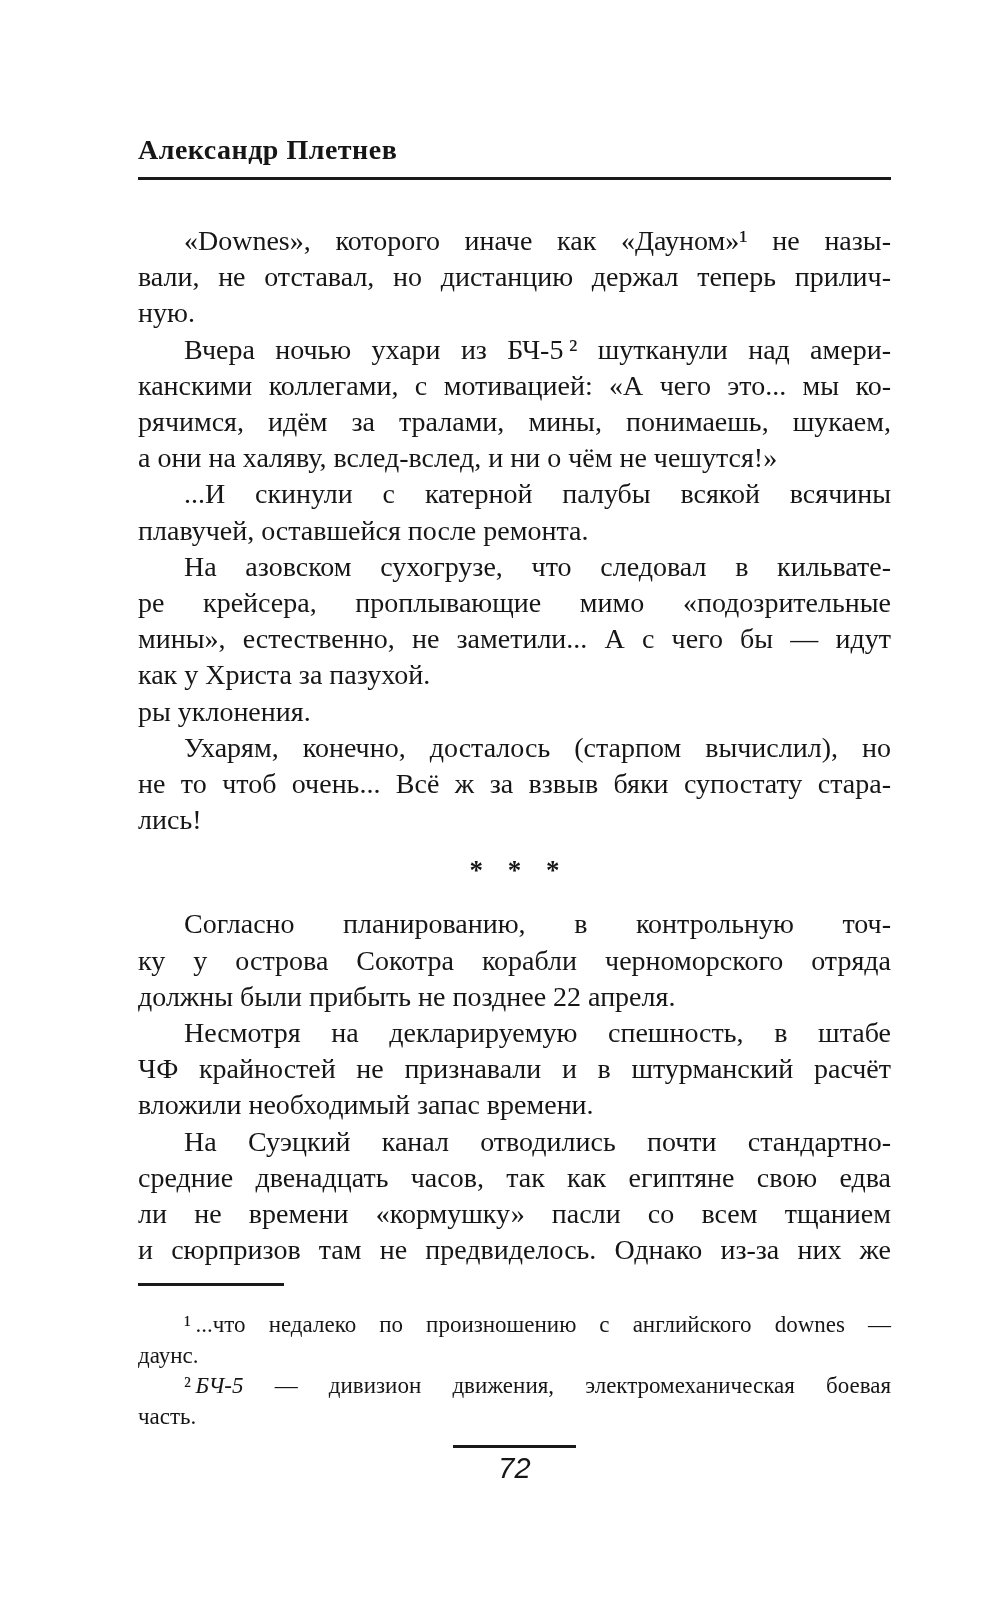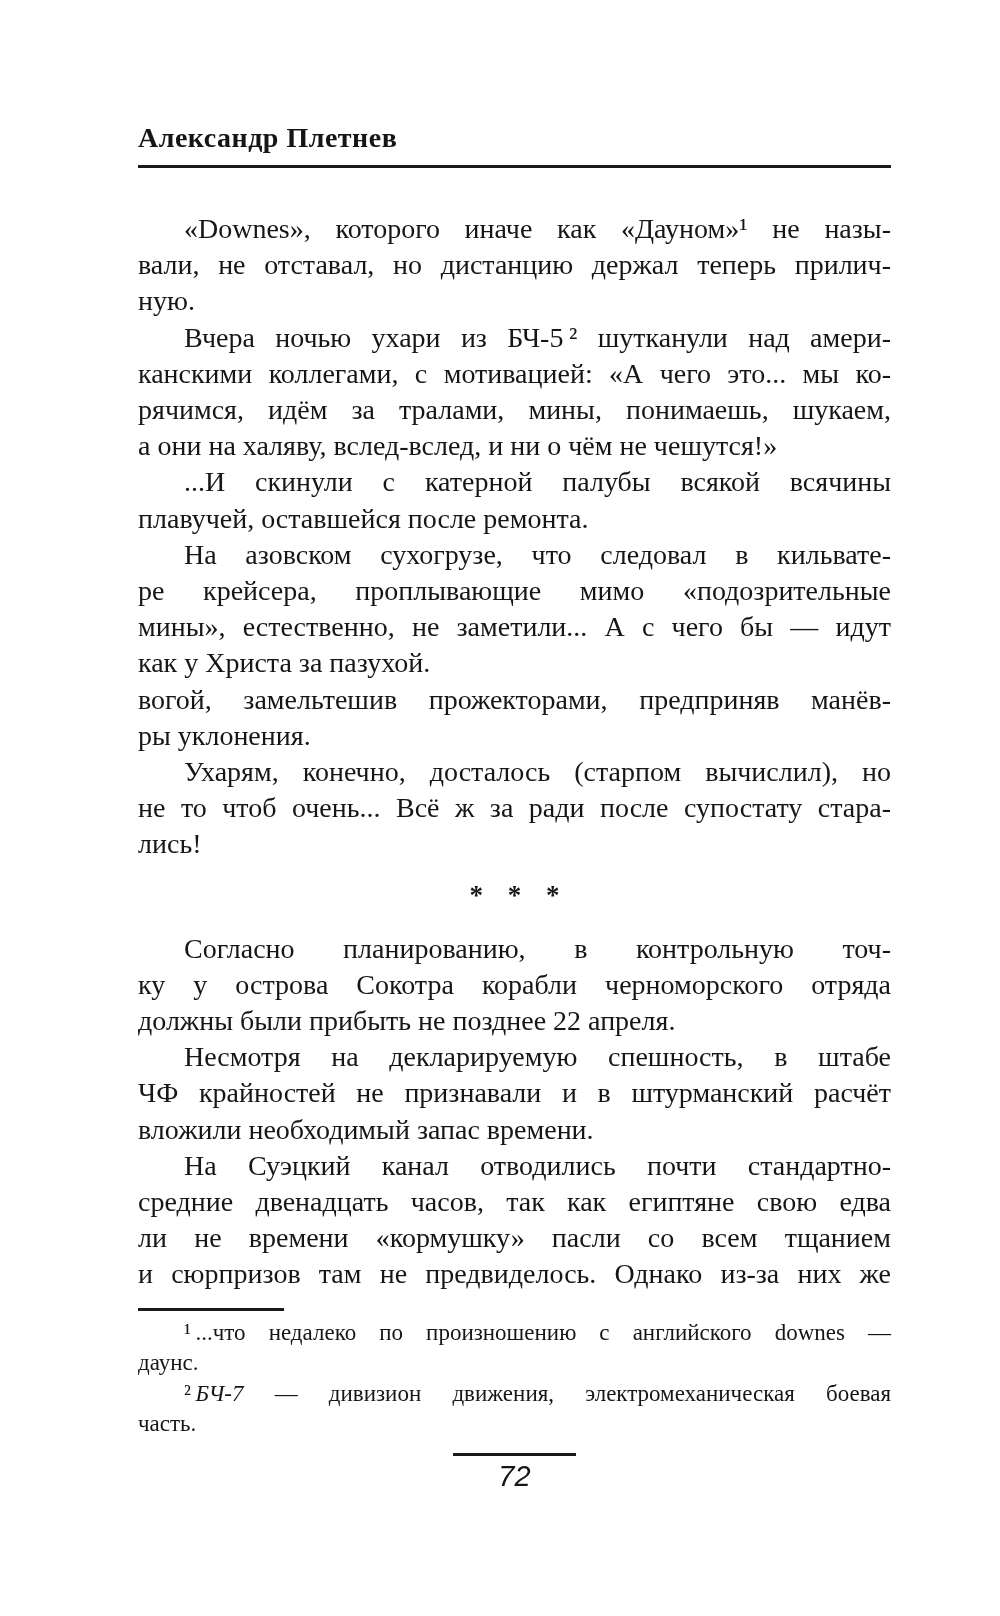--- a/index.html
+++ b/index.html
@@ -5,21 +5,21 @@
   html, body { margin: 0; padding: 0; background: #888; }
   .page {
     position: relative;
     width: 1000px;
     height: 1616px;
     margin: 0 auto;
     background: #ffffff;
     color: #161616;
     overflow: hidden;
     box-sizing: border-box;
-    padding: 1px 109px 0 138px; 
+    padding: 13px 109px 0 138px; 
     font-family: "Liberation Serif", serif;
   }
   
   .running-head {
     margin-top: 120px;
     font-size: 28px;
     line-height: 34px;
     font-weight: bold;
     letter-spacing: 0.5px;
   }
@@ -52,21 +52,21 @@
     margin: 14px 0 18px 0;
   }
   
   .footnote-rule {
     width: 146px;
     height: 3px;
     background: #1a1a1a;
     margin-top: 15px;
   }
   .footnotes {
-    margin-top: 7px;
+    margin-top: 24px;
     font-size: 23px;
     line-height: 30.5px;
   }
   
   .footer-rule {
     width: 123px;
     height: 3px;
     background: #1a1a1a;
     margin: 13px auto 4px auto;
   }
@@ -104,26 +104,25 @@
           <div class="line first"><span>...И скинули с катерной палубы всякой всячины</span></div>
           <div class="line last"><span>плавучей, оставшейся после ремонта.</span></div>
         </div>
         <div class="paragraph">
           <div class="line first"><span>На азовском сухогрузе, что следовал в кильвате-</span></div>
           <div class="line"><span>ре крейсера, проплывающие мимо «подозрительные</span></div>
           <div class="line"><span>мины», естественно, не заметили... А с чего бы — идут</span></div>
           <div class="line last"><span>как у Христа за пазухой.</span></div>
         </div>
         <div class="paragraph">
-          <div class="line"><span>вогой, замельтешив прожекторами, предприняв манёв-</span></div>
           <div class="line last"><span>ры уклонения.</span></div>
         </div>
         <div class="paragraph">
           <div class="line first"><span>Ухарям, конечно, досталось (старпом вычислил), но</span></div>
-          <div class="line"><span>не то чтоб очень... Всё ж за ради после супостату стара-</span></div>
+          <div class="line"><span>не то чтоб очень... Всё ж за взвыв бяки супостату стара-</span></div>
           <div class="line last"><span>лись!</span></div>
         </div>
       </div>
 
     <div class="separator">* * *</div>
 
     <div>
         <div class="paragraph">
           <div class="line first"><span>Согласно планированию, в контрольную точ-</span></div>
           <div class="line"><span>ку у острова Сокотра корабли черноморского отряда</span></div>
@@ -144,21 +143,21 @@
   </div>
 
   <div class="footnote-rule"></div>
 
   <div class="footnotes">
     <div>
         <div class="line first"><span>¹ ...что недалеко по произношению с английского downes —</span></div>
         <div class="line last"><span>даунс.</span></div>
       </div>
     <div>
-        <div class="line first"><span>² </span><span class="italic">БЧ-7</span><span> — дивизион движения, электромеханическая боевая</span></div>
+        <div class="line first"><span>² </span><span class="italic">БЧ-5</span><span> — дивизион движения, электромеханическая боевая</span></div>
         <div class="line last"><span>часть.</span></div>
       </div>
   </div>
 
   <div class="footer-rule"></div>
 
   <div class="page-number">72</div>
 
 </div>
 

